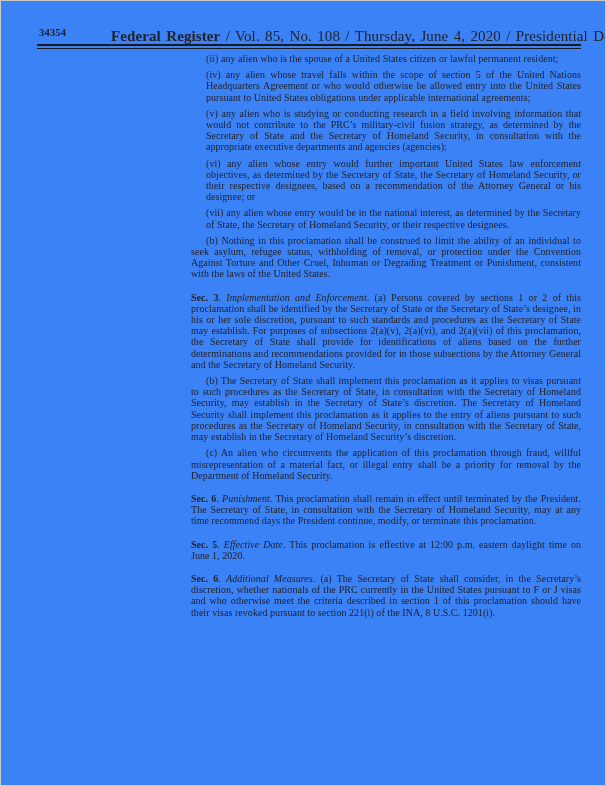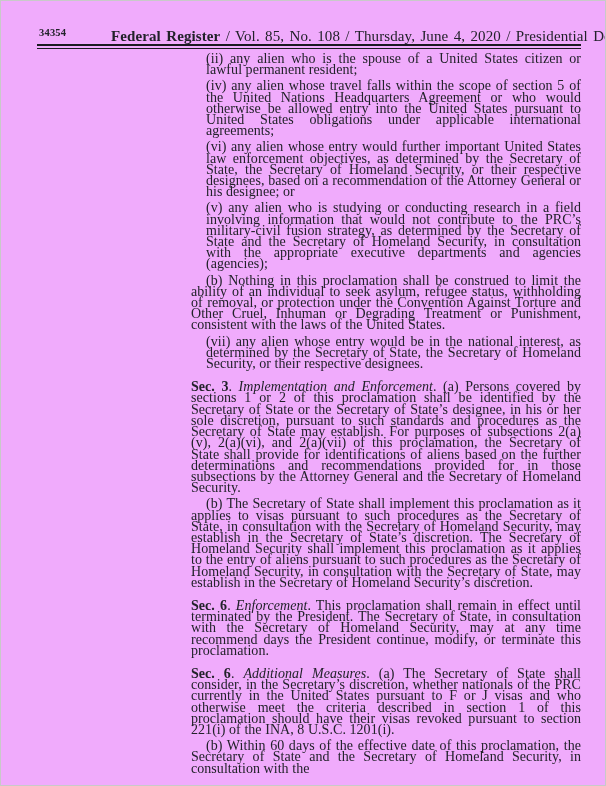--- a/index.html
+++ b/index.html
@@ -4,21 +4,21 @@
 <style>
   html, body {
     margin: 0;
     padding: 0;
     background: #ffffff;
   }
   .page {
     position: relative;
     width: 606px;
     height: 786px;
-    background: #f0abfc;
+    background: #3b82f6;
     box-sizing: border-box;
     border: 1px solid #c9c9c9;
     font-family: "Liberation Serif", "DejaVu Serif", serif;
     color: #22222a;
     overflow: hidden;
   }
   .fr-header {
     position: absolute;
     top: 26px;
     left: 0;
@@ -53,21 +53,21 @@
     border-bottom: 1px solid #1b1b22;
   }
   .doc-body {
     position: absolute;
     top: 52px;
     left: 190px;
     width: 390px;
   }
   .para {
     margin: 0 0 5px 0;
-    font-size: 14px;
+    font-size: 10px;
     line-height: 11.2px;
     text-align: justify;
     letter-spacing: 0.05px;
   }
   .para.sub { margin-left: 15px; }
   .para.lettered { text-indent: 15px; }
   .para.section { text-indent: 0; margin-top: 12px; }
   .para .b { font-weight: bold; }
   .para .i { font-style: italic; }
 </style>
@@ -76,23 +76,24 @@
 
 <div class="page">
   <div class="fr-header">
     <span class="fr-page-number">34354</span>
     <span class="fr-header-title"><span class="b">Federal Register</span><span> / Vol. 85, No. 108 / Thursday, June 4, 2020 / Presidential Documents</span></span>
   </div>
   <div class="double-rule"></div>
   <div class="doc-body">
       <p class="para sub"><span>(ii) any alien who is the spouse of a United States citizen or lawful permanent resident;</span></p>
       <p class="para sub"><span>(iv) any alien whose travel falls within the scope of section 5 of the United Nations Headquarters Agreement or who would otherwise be allowed entry into the United States pursuant to United States obligations under applicable international agreements;</span></p>
+      <p class="para sub"><span>(v) any alien who is studying or conducting research in a field involving information that would not contribute to the PRC’s military-civil fusion strategy, as determined by the Secretary of State and the Secretary of Homeland Security, in consultation with the appropriate executive departments and agencies (agencies);</span></p>
       <p class="para sub"><span>(vi) any alien whose entry would further important United States law enforcement objectives, as determined by the Secretary of State, the Secretary of Homeland Security, or their respective designees, based on a recommendation of the Attorney General or his designee; or</span></p>
-      <p class="para sub"><span>(v) any alien who is studying or conducting research in a field involving information that would not contribute to the PRC’s military-civil fusion strategy, as determined by the Secretary of State and the Secretary of Homeland Security, in consultation with the appropriate executive departments and agencies (agencies);</span></p>
+      <p class="para sub"><span>(vii) any alien whose entry would be in the national interest, as determined by the Secretary of State, the Secretary of Homeland Security, or their respective designees.</span></p>
       <p class="para lettered"><span>(b) Nothing in this proclamation shall be construed to limit the ability of an individual to seek asylum, refugee status, withholding of removal, or protection under the Convention Against Torture and Other Cruel, Inhuman or Degrading Treatment or Punishment, consistent with the laws of the United States.</span></p>
-      <p class="para sub"><span>(vii) any alien whose entry would be in the national interest, as determined by the Secretary of State, the Secretary of Homeland Security, or their respective designees.</span></p>
       <p class="para section"><span class="b">Sec. 3</span><span>. </span><span class="i">Implementation and Enforcement</span><span>. (a) Persons covered by sections 1 or 2 of this proclamation shall be identified by the Secretary of State or the Secretary of State’s designee, in his or her sole discretion, pursuant to such standards and procedures as the Secretary of State may establish. For purposes of subsections 2(a)(v), 2(a)(vi), and 2(a)(vii) of this proclamation, the Secretary of State shall provide for identifications of aliens based on the further determinations and recommendations provided for in those subsections by the Attorney General and the Secretary of Homeland Security.</span></p>
       <p class="para lettered"><span>(b) The Secretary of State shall implement this proclamation as it applies to visas pursuant to such procedures as the Secretary of State, in consultation with the Secretary of Homeland Security, may establish in the Secretary of State’s discretion. The Secretary of Homeland Security shall implement this proclamation as it applies to the entry of aliens pursuant to such procedures as the Secretary of Homeland Security, in consultation with the Secretary of State, may establish in the Secretary of Homeland Security’s discretion.</span></p>
-      <p class="para section"><span class="b">Sec. 6</span><span>. </span><span class="i">Enforcement</span><span>. This proclamation shall remain in effect until terminated by the President. The Secretary of State, in consultation with the Secretary of Homeland Security, may at any time recommend days the President continue, modify, or terminate this proclamation.</span></p>
+      <p class="para lettered"><span>(c) An alien who circumvents the application of this proclamation through fraud, willful misrepresentation of a material fact, or illegal entry shall be a priority for removal by the Department of Homeland Security.</span></p>
+      <p class="para section"><span class="b">Sec. 6</span><span>. </span><span class="i">Punishment</span><span>. This proclamation shall remain in effect until terminated by the President. The Secretary of State, in consultation with the Secretary of Homeland Security, may at any time recommend days the President continue, modify, or terminate this proclamation.</span></p>
+      <p class="para section"><span class="b">Sec. 5</span><span>. </span><span class="i">Effective Date</span><span>. This proclamation is effective at 12:00 p.m. eastern daylight time on June 1, 2020.</span></p>
       <p class="para section"><span class="b">Sec. 6</span><span>. </span><span class="i">Additional Measures</span><span>. (a) The Secretary of State shall consider, in the Secretary’s discretion, whether nationals of the PRC currently in the United States pursuant to F or J visas and who otherwise meet the criteria described in section 1 of this proclamation should have their visas revoked pursuant to section 221(i) of the INA, 8 U.S.C. 1201(i).</span></p>
-      <p class="para lettered"><span>(b) Within 60 days of the effective date of this proclamation, the Secretary of State and the Secretary of Homeland Security, in consultation with the</span></p>
     </div>
 </div>
 
 </body></html>

